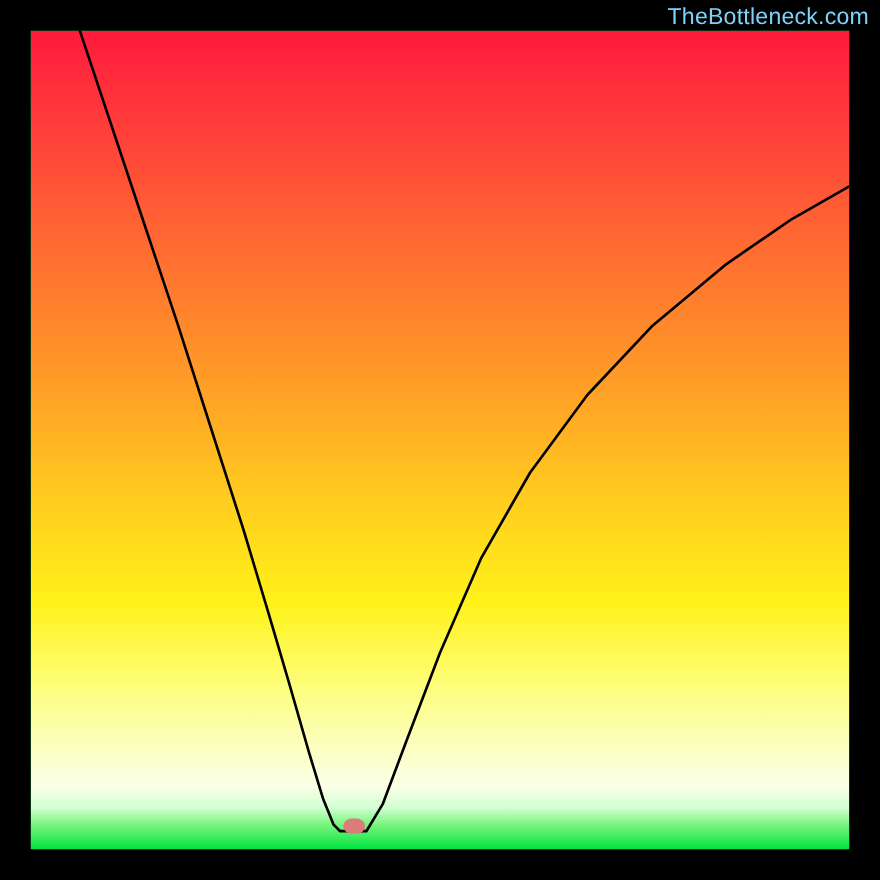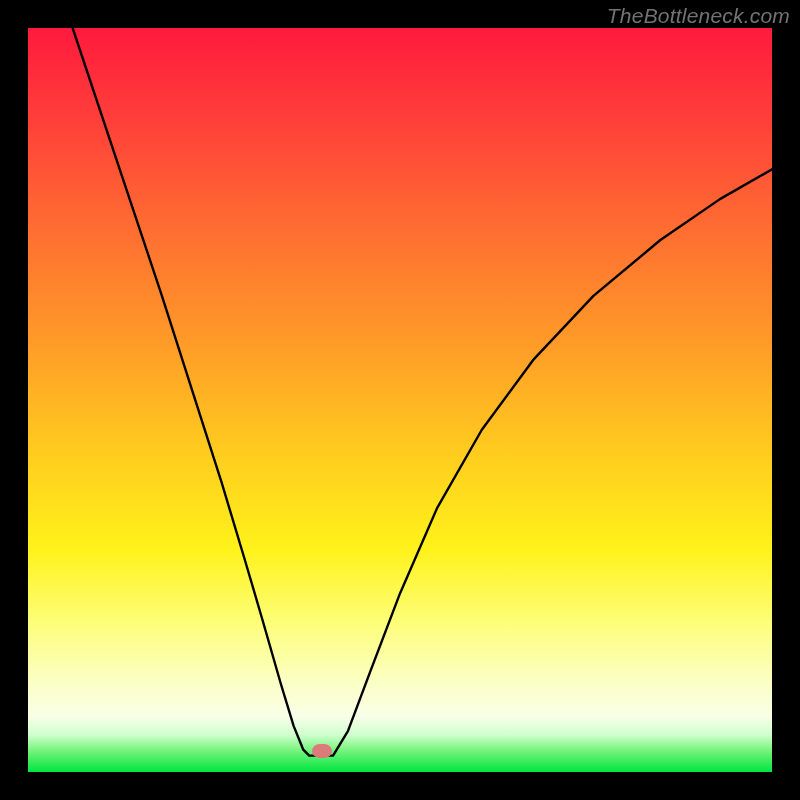--- a/index.html
+++ b/index.html
@@ -55,26 +55,25 @@
     width: 20px;
     height: 14px;
     border-radius: 8px / 7px;
     background: #dd7b7b;
     transform: translate(-50%, -50%);
   }
   .watermark {
     position: absolute;
     top: 4px;
     right: 10px;
-    color: #737373;
+    color: #7dd3fc;
     font-size: 21px;
     font-weight: 500;
     letter-spacing: 0.2px;
     user-select: none;
-    font-style: italic;
   }
 </style>
 </head>
 <body>
 
 <div class="watermark">TheBottleneck.com</div>
 
 <div class="frame">
   <div class="gradient"></div>
 

